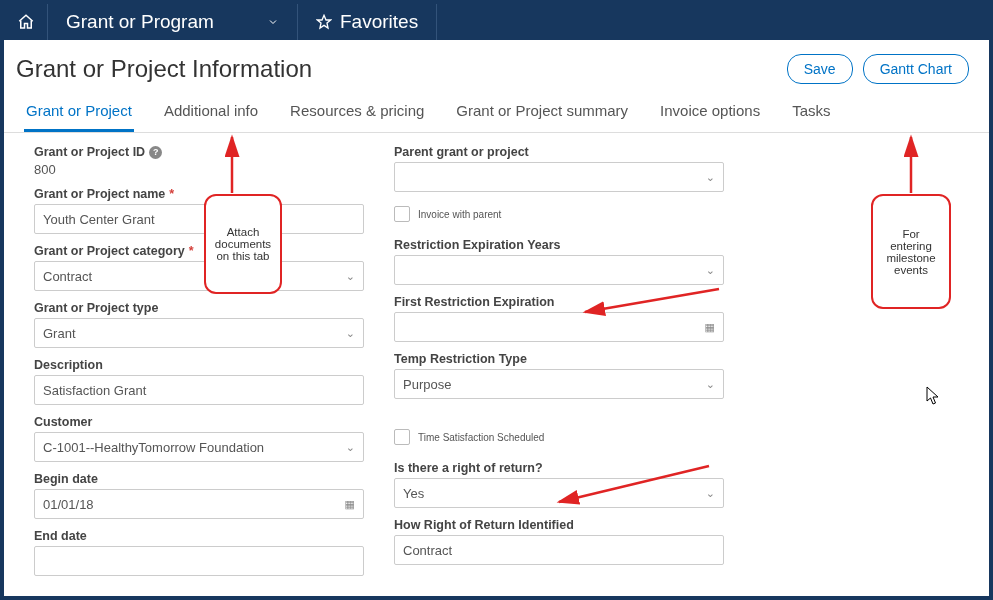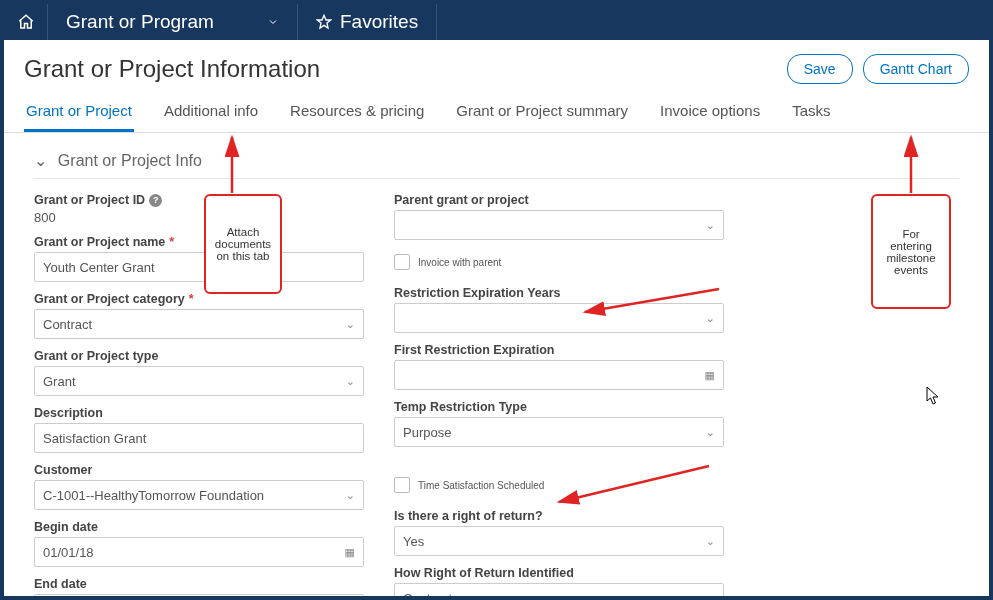--- a/index.html
+++ b/index.html
@@ -2,42 +2,42 @@
 <html><head>
 <meta charset="utf-8">
 <style>
   * { box-sizing: border-box; margin: 0; padding: 0; font-family: Arial, Helvetica, sans-serif; }
   body { background: #fff; width: 993px; height: 600px; overflow: hidden; border: 4px solid #17375e; position: relative; }
   .topbar { background: #17375e; height: 36px; display: flex; align-items: center; color: #fff; font-size: 19px; }
   .topbar .home { width: 44px; height: 36px; display: flex; align-items: center; justify-content: center; border-right: 1px solid #33537a; cursor: pointer; }
   .topbar .menu-item { padding: 0 18px; height: 36px; display: flex; align-items: center; border-right: 1px solid #33537a; cursor: pointer; gap: 8px; }
   .topbar .menu-item.program { width: 250px; justify-content: space-between; }
   .topbar svg { stroke: #fff; fill: none; }
-  .page-header { display: flex; align-items: center; justify-content: space-between; padding: 14px 20px 10px 20px; gap: 36px; }
+  .page-header { display: flex; align-items: center; justify-content: space-between; padding: 14px 20px 10px 12px; gap: 36px; }
   .page-title { font-size: 24px; color: #333; font-weight: 400; }
   .header-buttons { display: flex; gap: 10px; }
   .btn { padding: 6px 16px; border: 1.5px solid #0073c6; background: #fff; color: #0073c6; font-size: 14px; border-radius: 14px; cursor: pointer; }
   .tabs { display: flex; gap: 28px; padding: 0 20px; border-bottom: 1px solid #ddd; font-size: 15px; color: #555; }
   .tab { padding: 8px 2px 10px 2px; cursor: pointer; position: relative; }
   .tab.active { color: #0073c6; border-bottom: 3px solid #0073c6; font-weight: 500; }
   .content { padding: 12px 30px; }
   .section-head { font-size: 16px; color: #666; padding: 6px 0 8px 0; border-bottom: 1px solid #e5e5e5; margin-bottom: 14px; }
   .section-head .chev { display: inline-block; margin-right: 6px; }
   .form-area { display: flex; gap: 30px; }
   .col { width: 330px; display: flex; flex-direction: column; gap: 10px; }
   .field-label { font-size: 12.5px; color: #444; font-weight: 600; margin-bottom: 3px; display: flex; align-items: center; gap: 4px; }
   .req { color: #d43f3a; }
   .help-icon { width: 13px; height: 13px; border-radius: 50%; background: #888; color: #fff; font-size: 9px; display: inline-flex; align-items: center; justify-content: center; }
   .static-val { font-size: 13px; color: #555; }
   .input, .select { width: 100%; height: 30px; border: 1px solid #ccc; border-radius: 2px; padding: 0 8px; font-size: 13px; color: #555; background: #fff; display: flex; align-items: center; justify-content: space-between; cursor: pointer; }
   .input { cursor: text; }
   .select .caret, .input .date-icon { color: #888; font-size: 11px; }
   .checkbox-row { display: flex; align-items: center; gap: 8px; font-size: 10px; color: #555; margin: 4px 0 6px 0; }
   .checkbox { width: 16px; height: 16px; border: 1px solid #bbb; border-radius: 2px; background: #fff; cursor: pointer; }
-  .callout { position: absolute; border: 2px solid #e02424; border-radius: 6px; background: #fff; font-size: 11.5px; color: #333; text-align: center; padding: 8px; display: flex; align-items: center; justify-content: center; }
+  .callout { position: absolute; border: 2px solid #e02424; border-radius: 12px; background: #fff; font-size: 11.5px; color: #333; text-align: center; padding: 8px; display: flex; align-items: center; justify-content: center; }
   .annotation-line { position: absolute; pointer-events: none; }
   .cursor { position: absolute; pointer-events: none; }
 </style>
 </head>
 <body>
 
 <div class="topbar">
   <div class="home">
     <svg width="18" height="18" viewBox="0 0 24 24" stroke-width="2">
         <path d="M3 11l9-8 9 8"></path>
@@ -69,24 +69,20 @@
 <div class="tabs">
   <div class="tab active">Grant or Project</div>
   <div class="tab">Additional info</div>
   <div class="tab">Resources &amp; pricing</div>
   <div class="tab">Grant or Project summary</div>
   <div class="tab">Invoice options</div>
   <div class="tab">Tasks</div>
 </div>
 
 <div class="content">
-  <div class="section-head">
-    <span class="chev">⌄</span>
-    <span>Grant or Project Info</span>
-  </div>
 
   <div class="form-area">
 
     <div class="col">
       <div>
         <div class="field-label">
           <span>Grant or Project ID</span>
           <span class="help-icon">?</span>
         </div>
         <div class="static-val">800</div>

